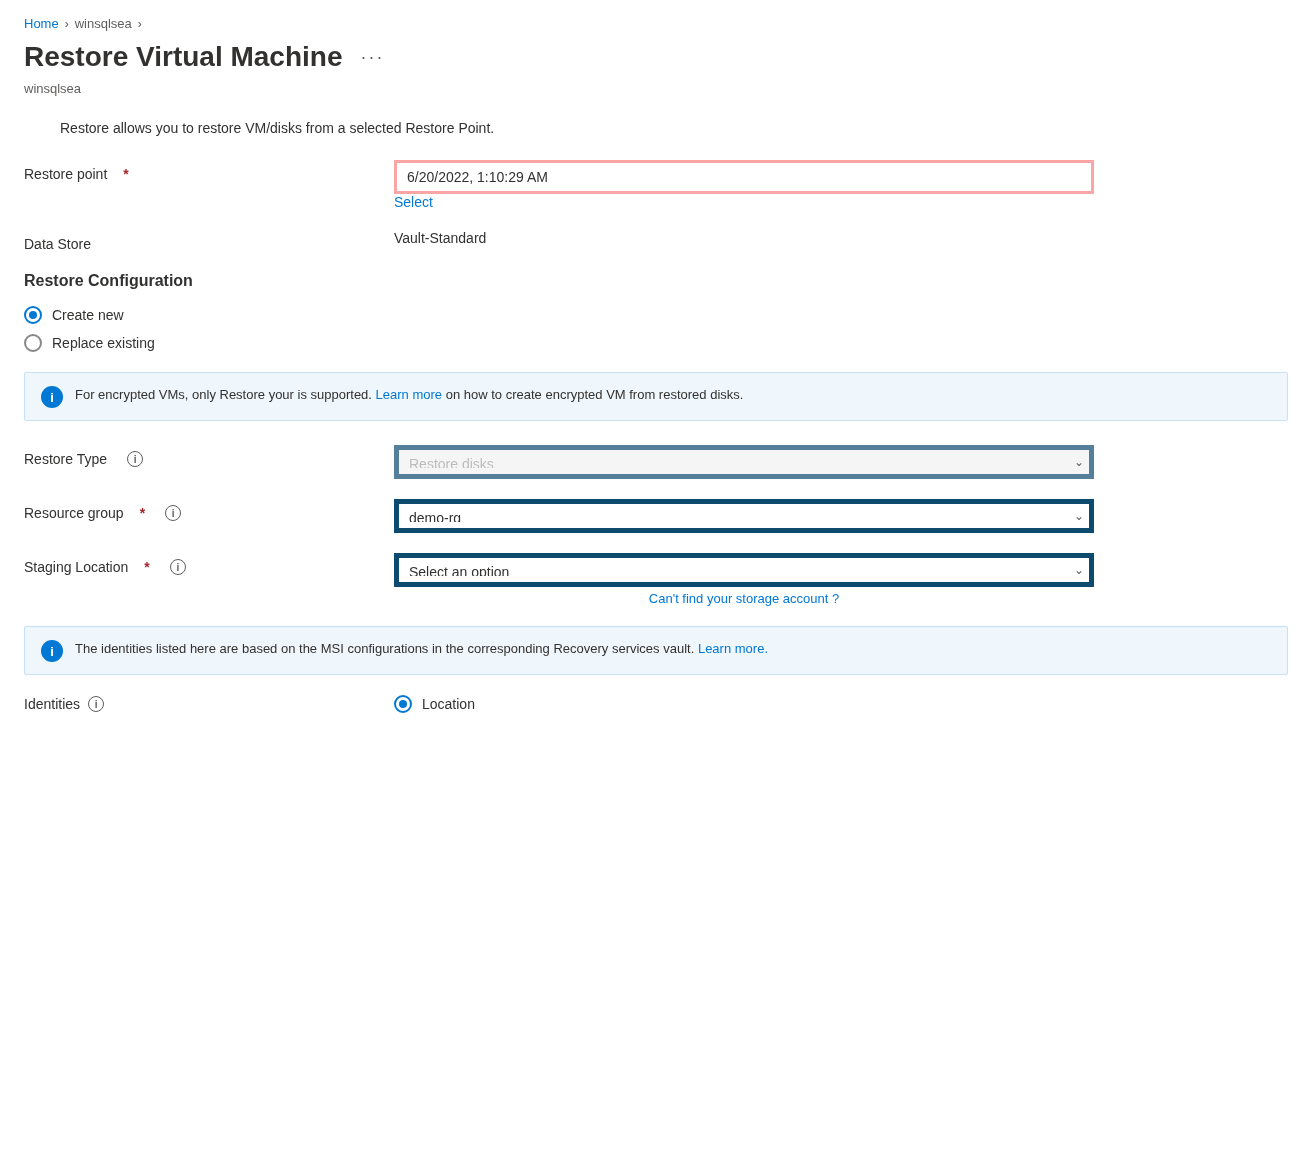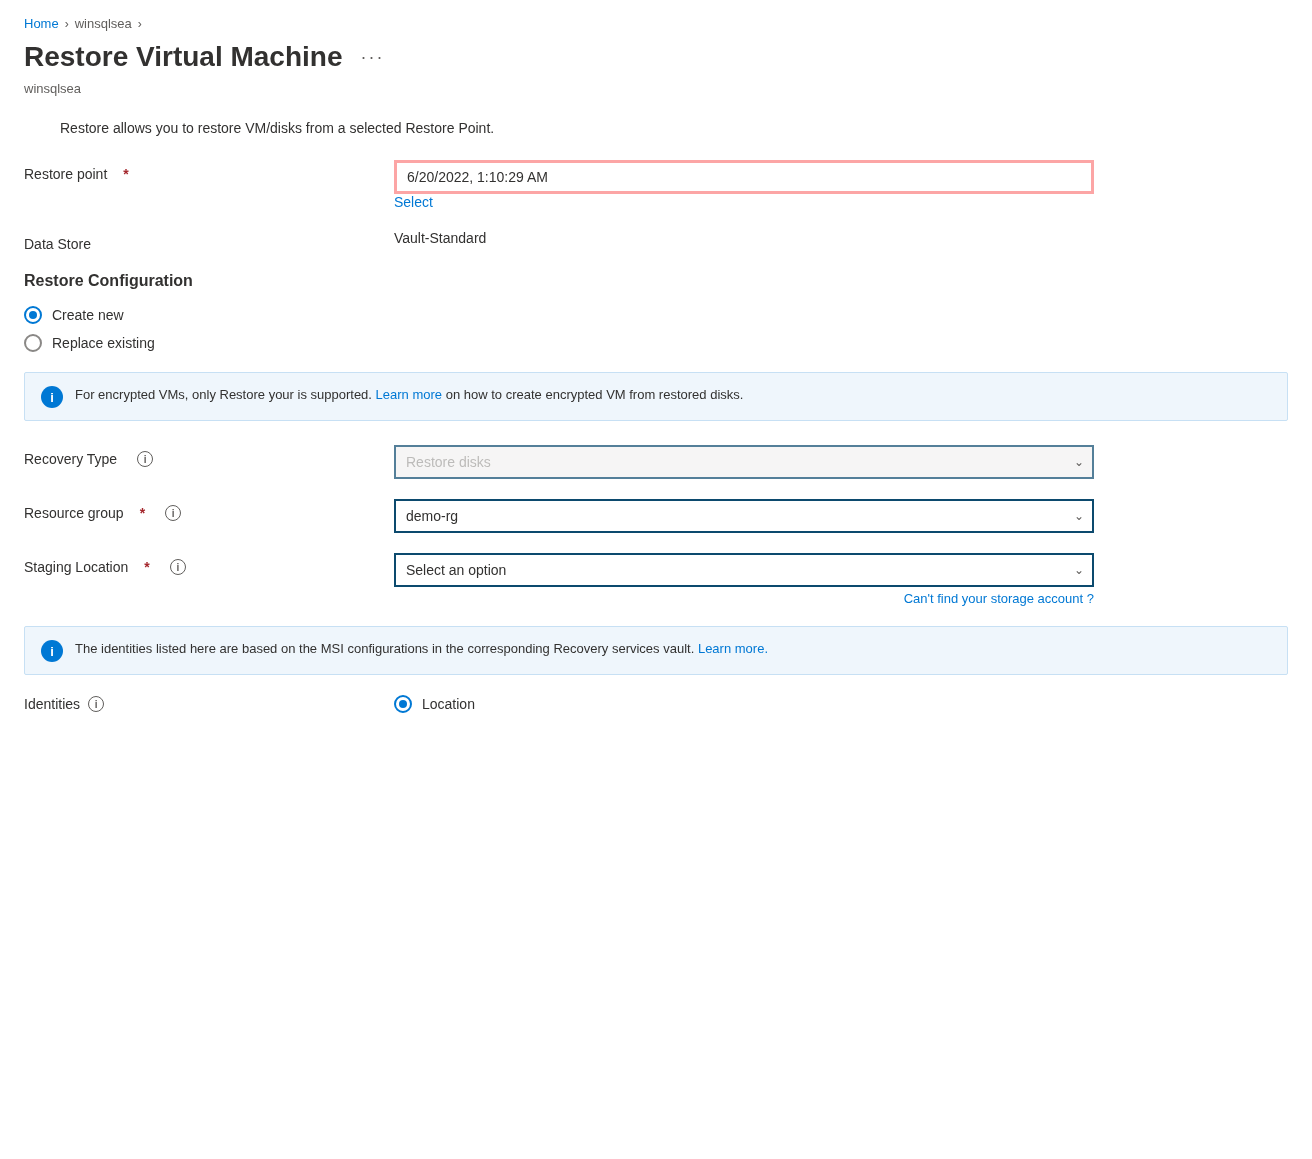--- a/index.html
+++ b/index.html
@@ -202,21 +202,21 @@
       text-decoration: none;
     }
 
     
     .select-wrapper {
       width: 100%;
       position: relative;
     }
     .select-field {
       width: 100%;
-      border: 2px solid #0c4a6e;
+      border: 5px solid #0c4a6e;
       padding: 6px 36px 6px 10px;
       font-size: 14px;
       color: #323130;
       background: #fff;
       height: 34px;
       appearance: none;
       -webkit-appearance: none;
       cursor: pointer;
       outline: none;
     }
@@ -229,21 +229,21 @@
       right: 10px;
       top: 50%;
       transform: translateY(-50%);
       pointer-events: none;
       color: #605e5c;
       font-size: 12px;
     }
 
     .helper-link {
       display: block;
-      text-align: right;
+      text-align: center;
       color: #0078d4;
       font-size: 13px;
       cursor: pointer;
       text-decoration: none;
       margin-top: 4px;
     }
 
     
     .info-icon-sm {
       display: inline-flex;
@@ -335,21 +335,21 @@
   <div class="info-icon-circle">i</div>
   <div class="info-text">
     <span>For encrypted VMs, only Restore your is supported.</span>
     <a>Learn more</a>
     <span> on how to create encrypted VM from restored disks.</span>
   </div>
 </div>
 
 <div class="form-row">
   <div class="form-label">
-    <span>Recovery Type</span>
+    <span>Restore Type</span>
     <span class="info-icon-sm">i</span>
   </div>
   <div class="form-control">
     <div class="select-wrapper">
       <select class="select-field disabled" disabled=""><option value="Restore disks">Restore disks</option></select>
       <span class="select-arrow">⌄</span>
     </div>
   </div>
 </div>
 

